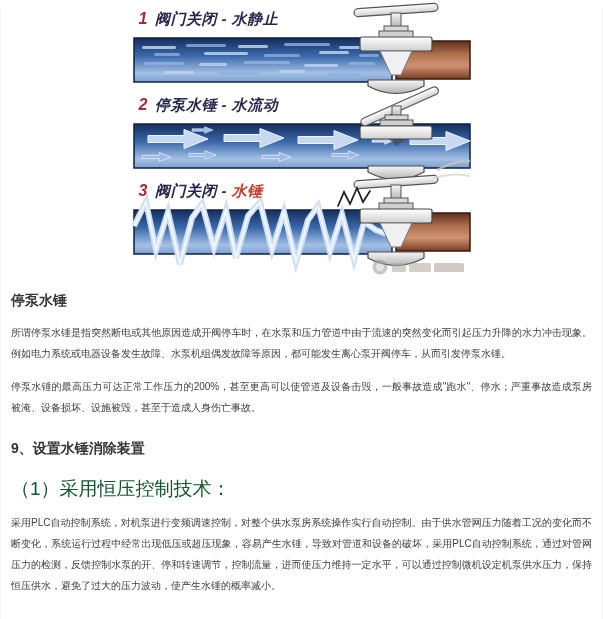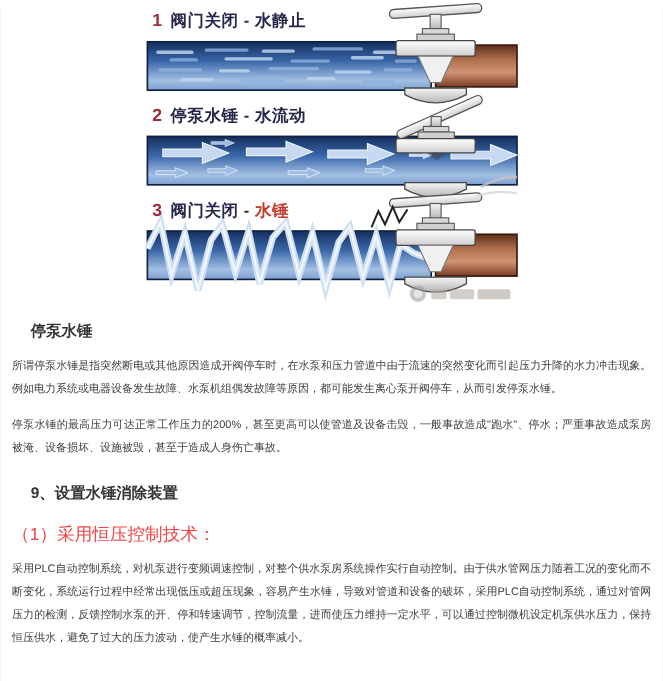--- a/index.html
+++ b/index.html
@@ -5,37 +5,37 @@
   html, body { margin:0; padding:0; }
   body {
     width:603px; height:619px; background:#ffffff; overflow:hidden;
     font-family:"Liberation Sans","DejaVu Sans",sans-serif;
   }
   .page { width:603px; height:619px; box-sizing:border-box;
           border-left:1px solid #f3f3f3; border-right:1px solid #f3f3f3; }
 
   
   .figure { width:336px; margin:8px auto 0; position:relative; }
-  .panel { position:relative; height:86px; }
+  .panel { position:relative; height:86px;font-style:italic; }
   .panel.last { height:92px; }
   .panel-label {
     position:absolute; top:2px; left:5px; z-index:3;
     font-size:15px; font-weight:bold; letter-spacing:.5px;
     color:#26264a; white-space:nowrap;
   }
   .pnum { color:#a22c3e; margin-right:7px; font-size:16px; }
   .phl  { color:#c4392a; }
   .pipe-svg { position:absolute; left:0; top:30px; overflow:visible; display:block; z-index:2; }
 
   
   .article { padding:0 10px; }
-  .h-bold { font-size:14px; font-weight:bold; color:#333333; margin:20px 17px 0; }
+  .h-bold { font-size:14px; font-weight:bold; color:#333333; margin:20px 0 0; }
   .h-bold.h2 { margin-top:22px; }
   .para { font-size:10px; color:#404040; line-height:21px; margin:12px 0 0; text-align:justify; }
-  .sub  { font-size:16px; color:#ef4444; margin:18px 0 0; }
+  .sub  { font-size:19px; color:#14532d; margin:18px 0 0; }
   .para.p3 { margin-top:10px; }
 </style>
 </head>
 <body>
 
 <div class="page">
 
   <svg width="0" height="0" style="position:absolute" aria-hidden="true">
     <defs>
       <linearGradient id="gBlue" x1="0" y1="0" x2="0" y2="1">

